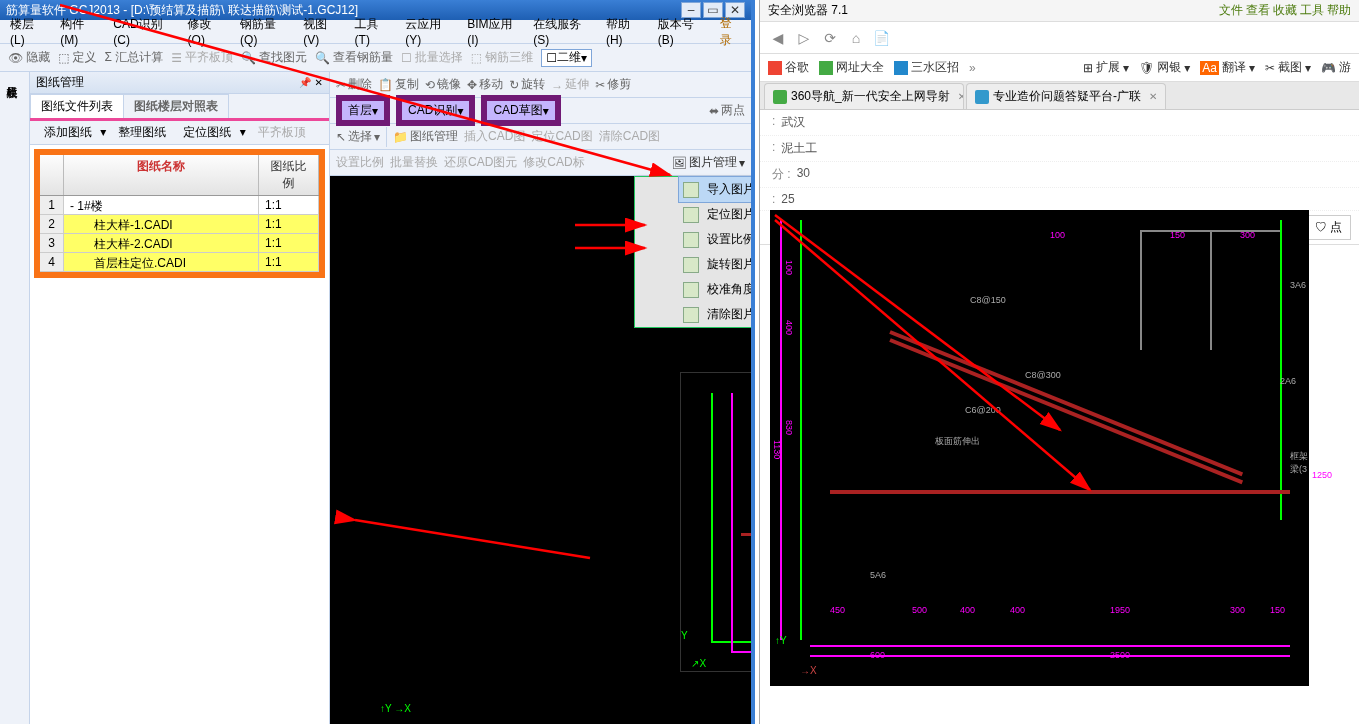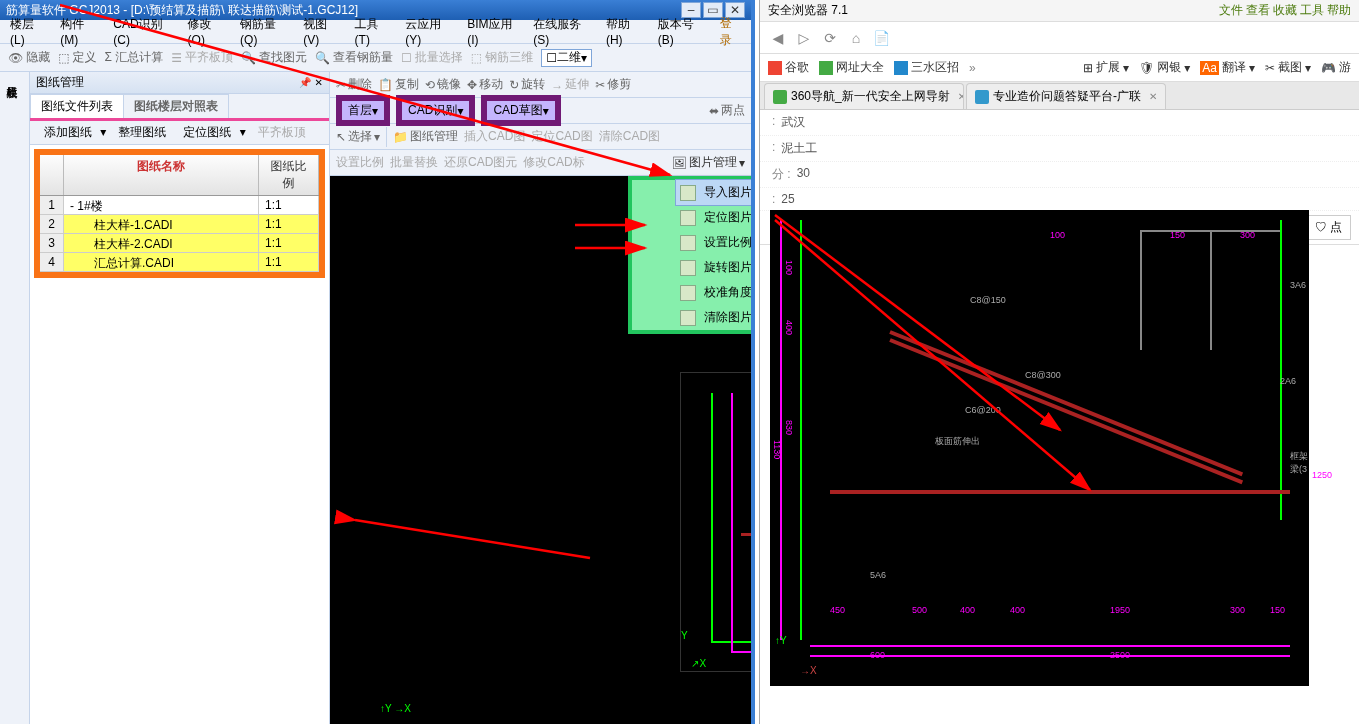--- a/index.html
+++ b/index.html
@@ -48,21 +48,21 @@
 
 .canvas-area { flex: 1; background: #000; position: relative; overflow: hidden; }
 .canvas-toolbars { position: absolute; top: 0; left: 0; right: 0; background: #eef2f9; }
 .ctb { height: 26px; border-bottom: 1px solid #c5d4ea; display: flex; align-items: center; gap: 6px; padding: 0 6px; }
 .ctb .tbtn { display: flex; align-items: center; gap: 2px; color: #666; }
 .ctb .tbtn.dis { color: #aaa; }
 .sep { width: 1px; height: 20px; background: #c5d4ea; }
 .ctb .label-btn { padding: 1px 6px; border: 6px solid #701a75; background: #c4b5fd; display: flex; align-items: center; }
 
 
-.popup-menu { position: absolute; background: #86efac; border: 4px solid #22c55e; box-shadow: 2px 2px 4px rgba(0,0,0,0.3); min-width: 110px; z-index: 50; padding-left: 44px; }
+.popup-menu { position: absolute; background: #e5e5e5; border: 1px solid #22c55e; box-shadow: 2px 2px 4px rgba(0,0,0,0.3); min-width: 110px; z-index: 50; padding-left: 44px; }
 .popup-menu .mi { padding: 4px 10px 4px 28px; display: flex; align-items: center; gap: 6px; position: relative; }
 .popup-menu .mi.sel { background: #bcd8f5; border: 1px solid #7fa6d9; margin: -1px; }
 .popup-menu .mi .ic { position: absolute; left: 4px; width: 16px; height: 16px; background: #d8e8c8; border: 1px solid #8a8; }
 
 
 .cad-bg { position: absolute; background: #000; }
 .cad-img1 { top: 300px; left: 350px; width: 380px; height: 300px; border: 1px solid #333; }
 .cad-content { position: relative; width: 100%; height: 100%; }
 .line { position: absolute; background: #888; }
 .gline { position: absolute; background: #0f0; }
@@ -182,21 +182,21 @@
                  <div class="gc c2">柱大样-1.CADI</div>
                  <div class="gc c3">1:1</div>
             </div>
             <div class="grid-row row-yellow">
               <div class="gc c1">3</div>
                  <div class="gc c2">柱大样-2.CADI</div>
                  <div class="gc c3">1:1</div>
             </div>
             <div class="grid-row row-yellow">
               <div class="gc c1">4</div>
-                 <div class="gc c2">汇总计算.CADI</div>
+                 <div class="gc c2">首层柱定位.CADI</div>
                  <div class="gc c3">1:1</div>
             </div>
           </div>
       </div>
     </div>
 
     <div class="canvas-area">
       <div class="canvas-toolbars">
         <div class="ctb">
           <span class="tbtn">✂ <span>删除</span></span>

